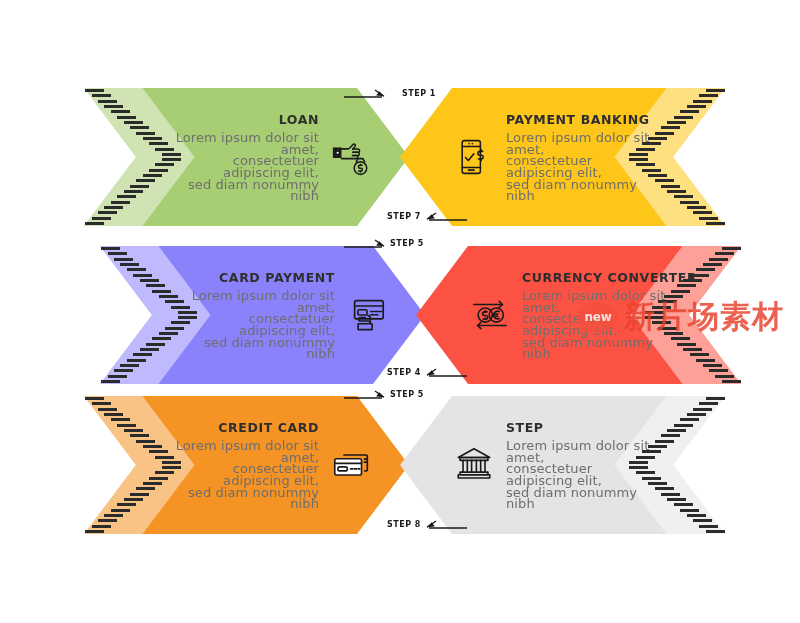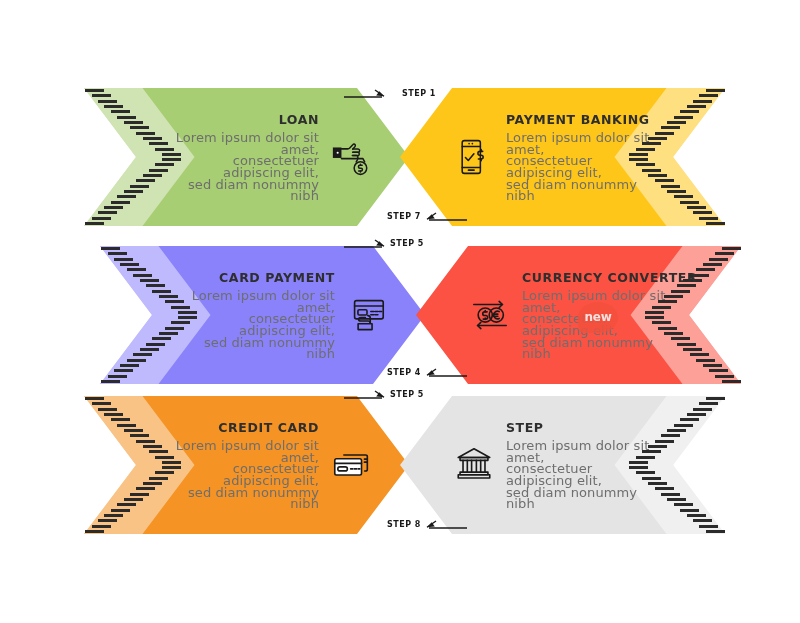--- a/index.html
+++ b/index.html
@@ -550,15 +550,16 @@
       <line x1="4" y1="10" x2="42" y2="10" stroke="#1a1a1a" stroke-width="1.4"></line>
       <path d="M11 3 L2 9.3" stroke="#1a1a1a" stroke-width="1.4" fill="none"></path>
       <path d="M2 9.3 L9.8 8.6 L6.6 4.2 Z" fill="#1a1a1a"></path>
     </svg>
   </div>
 
   <div id="watermark">
     <div class="bubble">
       <span>new</span>
     </div>
+    <div class="cn">新片场素材</div>
   </div>
 
 </div>
 
 </body></html>

